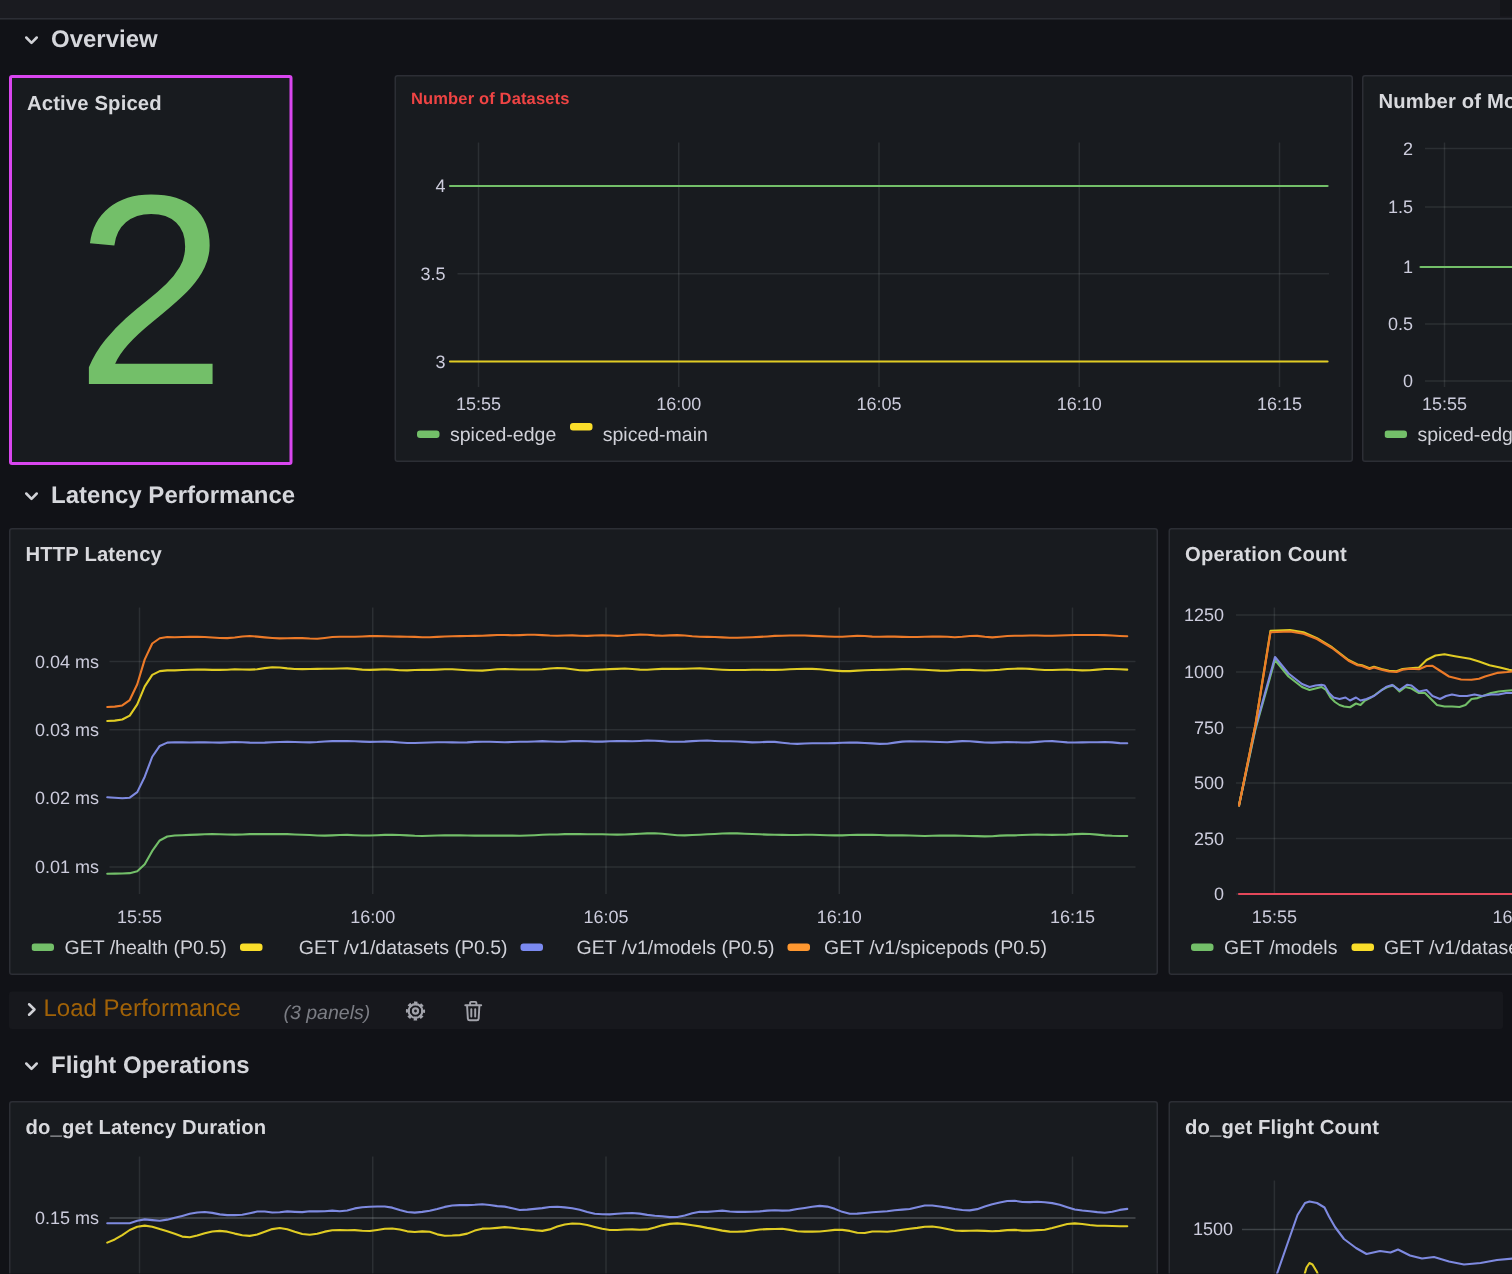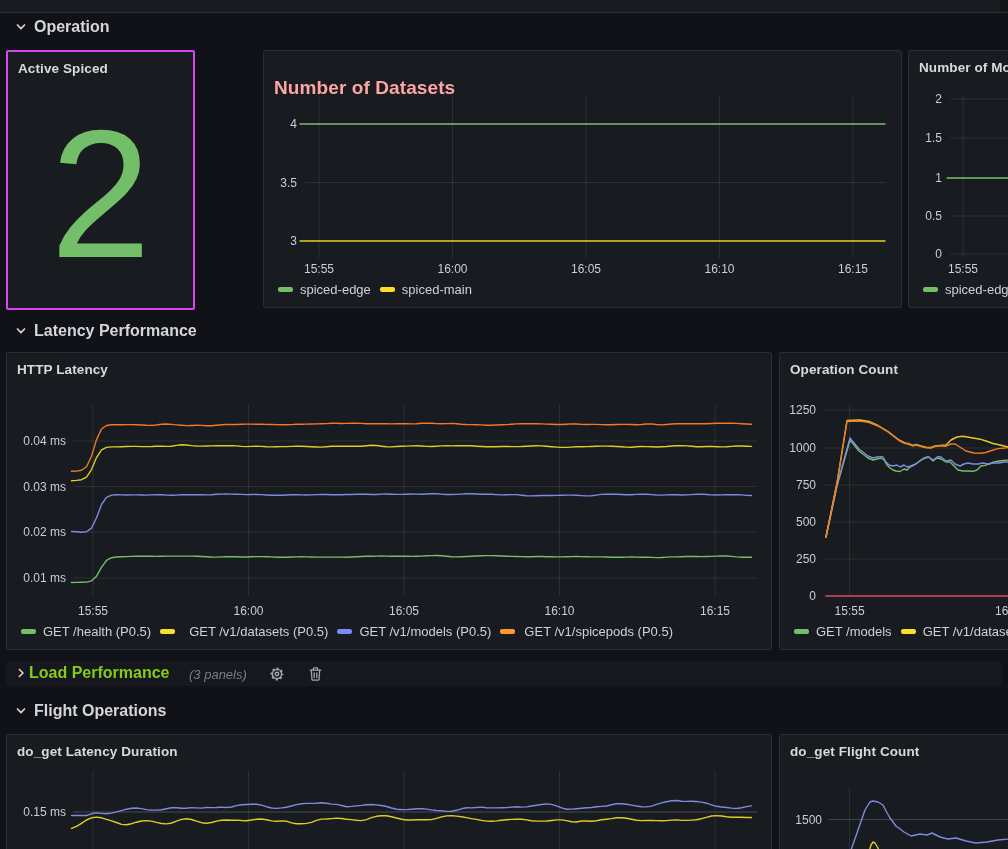--- a/index.html
+++ b/index.html
@@ -1,27 +1,27 @@
 <!DOCTYPE html>
 <html><head><meta charset="utf-8"><style>html,body{margin:0;padding:0}body{width:1008px;height:849px;background:#111217;overflow:hidden;position:relative;font-family:'Liberation Sans',sans-serif;}}</style></head><body>
 <div style="position:absolute;left:0;top:0;width:1008px;height:12px;background:#1a1b20;border-bottom:1px solid #2c2e35"></div>
 <div style="position:absolute;left:1000px;top:0;width:8px;height:11px;background:#141519"></div>
 <svg style="position:absolute;left:15px;top:21px" width="12" height="12">
     <polyline points="2.5,4 6,7.6 9.5,4" fill="none" stroke="#d0d1d6" stroke-width="1.7" stroke-linecap="round" stroke-linejoin="round"></polyline>
   </svg>
-<div style="position:absolute;left:34px;top:18px;font-size:16px;font-weight:bold;color:#d5d6db">Operation</div>
+<div style="position:absolute;left:34px;top:18px;font-size:16px;font-weight:bold;color:#d5d6db">Overview</div>
 <svg style="position:absolute;left:15px;top:325px" width="12" height="12">
     <polyline points="2.5,4 6,7.6 9.5,4" fill="none" stroke="#d0d1d6" stroke-width="1.7" stroke-linecap="round" stroke-linejoin="round"></polyline>
   </svg>
 <div style="position:absolute;left:34px;top:322px;font-size:16px;font-weight:bold;color:#d5d6db">Latency Performance</div>
 <div style="position:absolute;left:6px;top:661px;width:996px;height:25px;background:#17181d;border-radius:2px"></div>
 <svg style="position:absolute;left:15px;top:667px" width="12" height="12">
     <polyline points="4.4,2.5 8,6 4.4,9.5" fill="none" stroke="#d0d1d6" stroke-width="1.7" stroke-linecap="round" stroke-linejoin="round"></polyline>
   </svg>
-<div style="position:absolute;left:29px;top:664px;font-size:16px;font-weight:bold;color:#84cc16">Load Performance</div>
+<div style="position:absolute;left:29px;top:664px;font-size:16px;font-weight:normal;color:#a16207">Load Performance</div>
 <div style="position:absolute;left:189px;top:667px;font-size:13px;font-style:italic;color:#7b7d84">(3 panels)</div>
 <svg style="position:absolute;left:269px;top:666px" width="16" height="16" viewBox="0 0 16 16">
     <circle cx="8" cy="8" r="5.1" fill="none" stroke="#a2a3ab" stroke-width="2.6" stroke-dasharray="2.05 1.95" stroke-dashoffset="1"></circle>
     <circle cx="8" cy="8" r="4.6" fill="none" stroke="#a2a3ab" stroke-width="1.4"></circle>
     <circle cx="8" cy="8" r="1.7" fill="none" stroke="#a2a3ab" stroke-width="1.5"></circle>
   </svg>
 <svg style="position:absolute;left:308px;top:666px" width="15" height="16" viewBox="0 0 15 16">
     <g fill="none" stroke="#a2a3ab" stroke-width="1.3" stroke-linecap="round">
       <path d="M2.2 4.2 H12.8"></path>
       <path d="M5.4 4 V2.6 a0.7 0.7 0 0 1 0.7 -0.7 h2.8 a0.7 0.7 0 0 1 0.7 0.7 V4"></path>
@@ -33,21 +33,21 @@
     <polyline points="2.5,4 6,7.6 9.5,4" fill="none" stroke="#d0d1d6" stroke-width="1.7" stroke-linecap="round" stroke-linejoin="round"></polyline>
   </svg>
 <div style="position:absolute;left:34px;top:702px;font-size:16px;font-weight:bold;color:#d5d6db">Flight Operations</div>
 <div style="position:absolute;left:6px;top:50px;width:185px;height:256px;background:#181b1f;border:2px solid #d946ef;border-radius:2px;overflow:hidden">
     <div style="position:absolute;left:10px;top:9px;font-size:13.5px;font-weight:bold;color:#d8d9dd;letter-spacing:0.1px">Active Spiced</div>
     <div style="position:absolute;left:0;top:30px;right:0;bottom:2px;display:flex;align-items:center;justify-content:center;">
       <span style="font-size:181px;font-weight:500;color:#73BF69;line-height:1">2</span>
     </div>
   </div>
 <div style="position:absolute;left:263px;top:50px;width:637px;height:256px;background:#181b1f;border:1px solid #2c2e35;border-radius:2px;overflow:hidden">
-    <div style="position:absolute;left:10px;top:26px;font-size:19px;font-weight:bold;color:#fca5a5;letter-spacing:0.1px">Number of Datasets</div>
+    <div style="position:absolute;left:10px;top:9px;font-size:11px;font-weight:bold;color:#ef4444;letter-spacing:0.1px">Number of Datasets</div>
     <svg style="position:absolute;left:0;top:0" width="637" height="256">
       <line x1="41" y1="73" x2="622" y2="73" stroke="rgba(240,250,255,0.09)" stroke-width="1"></line>
       <text x="33" y="77" text-anchor="end" font-size="12" fill="#ccccdc" font-family="Liberation Sans, sans-serif">4</text>
       <line x1="41" y1="131.5" x2="622" y2="131.5" stroke="rgba(240,250,255,0.09)" stroke-width="1"></line>
       <text x="33" y="135.5" text-anchor="end" font-size="12" fill="#ccccdc" font-family="Liberation Sans, sans-serif">3.5</text>
       <line x1="41" y1="190" x2="622" y2="190" stroke="rgba(240,250,255,0.09)" stroke-width="1"></line>
       <text x="33" y="194" text-anchor="end" font-size="12" fill="#ccccdc" font-family="Liberation Sans, sans-serif">3</text>
       <line x1="55" y1="44" x2="55" y2="207" stroke="rgba(240,250,255,0.09)" stroke-width="1"></line>
       <text x="55" y="222" text-anchor="middle" font-size="12" fill="#ccccdc" font-family="Liberation Sans, sans-serif">15:55</text>
       <line x1="188.5" y1="44" x2="188.5" y2="207" stroke="rgba(240,250,255,0.09)" stroke-width="1"></line>
@@ -59,21 +59,21 @@
       <line x1="589" y1="44" x2="589" y2="207" stroke="rgba(240,250,255,0.09)" stroke-width="1"></line>
       <text x="589" y="222" text-anchor="middle" font-size="12" fill="#ccccdc" font-family="Liberation Sans, sans-serif">16:15</text>
       <polyline points="36.0,73.0 621.0,73.0" fill="none" stroke="#73BF69" stroke-width="1.4" stroke-linejoin="round" stroke-linecap="round"></polyline>
       <polyline points="36.0,190.0 621.0,190.0" fill="none" stroke="#e0cc24" stroke-width="1.4" stroke-linejoin="round" stroke-linecap="round"></polyline>
     </svg>
     <div style="position:absolute;left:14px;right:4px;bottom:10px;display:flex;gap:9px;font-size:13px;color:#d0d1d8;align-items:center;overflow:hidden">
       <span style="display:flex;align-items:center;gap:7px;white-space:nowrap">
         <span style="width:15px;height:4.5px;border-radius:2px;background:#73BF69;display:inline-block"></span>
         <span>spiced-edge</span>
       </span>
-      <span style="display:flex;align-items:center;gap:7px;white-space:nowrap">
+      <span style="display:flex;gap:7px;white-space:nowrap">
         <span style="width:15px;height:4.5px;border-radius:2px;background:#FADE2A;display:inline-block"></span>
         <span>spiced-main</span>
       </span>
     </div>
   </div>
 <div style="position:absolute;left:908px;top:50px;width:240px;height:256px;background:#181b1f;border:1px solid #2c2e35;border-radius:2px;overflow:hidden">
     <div style="position:absolute;left:10px;top:9px;font-size:13.5px;font-weight:bold;color:#d8d9dd;letter-spacing:0.1px">Number of Models</div>
     <svg style="position:absolute;left:0;top:0" width="240" height="256">
       <line x1="41" y1="48" x2="240" y2="48" stroke="rgba(240,250,255,0.09)" stroke-width="1"></line>
       <text x="33" y="52" text-anchor="end" font-size="12" fill="#ccccdc" font-family="Liberation Sans, sans-serif">2</text>
@@ -120,25 +120,25 @@
       <polyline points="64.5,229.5 69.5,229.4 74.5,229.3 79.5,229.1 84.5,227.9 89.5,223.2 94.5,214.3 99.5,207.3 104.5,204.7 109.5,204.0 114.5,203.8 119.5,203.6 124.5,203.4 129.5,203.2 134.5,203.1 139.5,203.2 144.5,203.3 149.5,203.4 154.5,203.3 159.5,203.1 164.5,203.1 169.5,203.1 174.5,203.1 179.5,203.1 184.5,203.1 189.5,203.3 194.5,203.5 199.5,203.7 204.5,204.0 209.5,204.1 214.5,203.9 219.5,203.7 224.5,203.6 229.5,203.8 234.5,204.0 239.5,204.0 244.5,203.8 249.5,203.6 254.5,203.6 259.5,203.7 264.5,203.9 269.5,204.2 274.5,204.3 279.5,204.2 284.5,204.0 289.5,203.9 294.5,203.8 299.5,203.9 304.5,204.0 309.5,204.1 314.5,204.1 319.5,204.1 324.5,204.1 329.5,204.1 334.5,204.1 339.5,204.2 344.5,204.0 349.5,203.8 354.5,203.5 359.5,203.3 364.5,203.3 369.5,203.1 374.5,203.0 379.5,203.1 384.5,203.2 389.5,203.2 394.5,203.2 399.5,203.3 404.5,203.4 409.5,203.3 414.5,203.1 419.5,202.8 424.5,202.6 429.5,202.5 434.5,202.8 439.5,203.3 444.5,203.8 449.5,203.9 454.5,203.7 459.5,203.5 464.5,203.2 469.5,203.0 474.5,202.7 479.5,202.6 484.5,202.6 489.5,202.8 494.5,203.0 499.5,203.2 504.5,203.4 509.5,203.5 514.5,203.6 519.5,203.7 524.5,203.7 529.5,203.5 534.5,203.5 539.5,203.7 544.5,203.8 549.5,203.9 554.5,203.9 559.5,203.7 564.5,203.6 569.5,203.5 574.5,203.6 579.5,203.7 584.5,203.9 589.5,203.9 594.5,203.9 599.5,204.0 604.5,204.2 609.5,204.3 614.5,204.2 619.5,204.1 624.5,204.0 629.5,204.1 634.5,204.2 639.5,204.3 644.5,204.4 649.5,204.6 654.5,204.5 659.5,204.1 664.5,203.9 669.5,203.9 674.5,203.7 679.5,203.5 684.5,203.4 689.5,203.5 694.5,203.6 699.5,203.5 704.5,203.4 709.5,203.1 714.5,202.9 719.5,203.0 724.5,203.4 729.5,203.9 734.5,204.2 739.5,204.3 744.5,204.3" fill="none" stroke="#73BF69" stroke-width="1.4" stroke-linejoin="round" stroke-linecap="round"></polyline>
       <polyline points="64.5,127.7 69.5,127.4 74.5,126.7 79.5,124.1 84.5,116.6 89.5,104.6 94.5,96.9 99.5,94.4 104.5,93.9 109.5,93.9 114.5,93.7 119.5,93.5 124.5,93.4 129.5,93.4 134.5,93.6 139.5,93.6 144.5,93.5 149.5,93.2 154.5,93.3 159.5,93.4 164.5,93.2 169.5,92.4 174.5,91.8 179.5,92.0 184.5,92.6 189.5,93.0 194.5,93.1 199.5,93.0 204.5,92.9 209.5,92.8 214.5,92.8 219.5,92.7 224.5,92.6 229.5,92.9 234.5,93.4 239.5,93.6 244.5,93.4 249.5,93.2 254.5,93.4 259.5,93.8 264.5,93.9 269.5,93.7 274.5,93.6 279.5,93.6 284.5,93.4 289.5,93.2 294.5,93.2 299.5,93.5 304.5,93.8 309.5,94.0 314.5,94.1 319.5,93.7 324.5,93.2 329.5,93.1 334.5,93.2 339.5,93.3 344.5,93.3 349.5,93.3 354.5,93.2 359.5,92.7 364.5,92.3 369.5,92.5 374.5,93.2 379.5,93.8 384.5,93.9 389.5,93.5 394.5,93.3 399.5,93.1 404.5,92.9 409.5,92.7 414.5,93.0 419.5,93.4 424.5,93.5 429.5,93.2 434.5,92.9 439.5,92.8 444.5,92.9 449.5,92.8 454.5,92.7 459.5,92.6 464.5,92.8 469.5,93.2 474.5,93.5 479.5,93.7 484.5,93.7 489.5,93.7 494.5,93.5 499.5,93.5 504.5,93.6 509.5,93.6 514.5,93.5 519.5,93.2 524.5,93.0 529.5,92.8 534.5,92.9 539.5,93.2 544.5,93.7 549.5,94.1 554.5,94.4 559.5,94.4 564.5,94.1 569.5,93.8 574.5,93.7 579.5,93.6 584.5,93.5 589.5,93.3 594.5,93.1 599.5,93.1 604.5,93.3 609.5,93.5 614.5,93.8 619.5,94.1 624.5,94.2 629.5,93.8 634.5,93.5 639.5,93.6 644.5,93.8 649.5,94.0 654.5,93.8 659.5,93.5 664.5,93.0 669.5,92.8 674.5,92.7 679.5,92.9 684.5,93.3 689.5,93.7 694.5,93.7 699.5,93.5 704.5,93.4 709.5,93.7 714.5,93.9 719.5,93.8 724.5,93.4 729.5,93.0 734.5,93.0 739.5,93.2 744.5,93.4" fill="none" stroke="#e0cc24" stroke-width="1.4" stroke-linejoin="round" stroke-linecap="round"></polyline>
       <polyline points="64.5,178.5 69.5,178.8 74.5,179.2 79.5,178.8 84.5,175.1 89.5,164.8 94.5,151.5 99.5,144.3 104.5,142.1 109.5,141.8 114.5,141.9 119.5,142.0 124.5,141.9 129.5,141.9 134.5,142.0 139.5,142.1 144.5,141.9 149.5,141.7 154.5,141.8 159.5,142.1 164.5,142.2 169.5,142.1 174.5,141.8 179.5,141.7 184.5,141.6 189.5,141.7 194.5,141.8 199.5,141.9 204.5,141.7 209.5,141.3 214.5,141.1 219.5,141.0 224.5,141.1 229.5,141.2 234.5,141.4 239.5,141.6 244.5,141.5 249.5,141.4 254.5,141.6 259.5,142.0 264.5,142.3 269.5,142.3 274.5,142.2 279.5,142.0 284.5,141.8 289.5,141.8 294.5,141.9 299.5,142.0 304.5,141.9 309.5,141.6 314.5,141.5 319.5,141.5 324.5,141.7 329.5,141.8 334.5,141.7 339.5,141.5 344.5,141.5 349.5,141.3 354.5,141.1 359.5,141.3 364.5,141.5 369.5,141.5 374.5,141.1 379.5,141.0 384.5,141.2 389.5,141.4 394.5,141.4 399.5,141.2 404.5,141.0 409.5,141.1 414.5,141.2 419.5,141.0 424.5,140.7 429.5,140.8 434.5,141.1 439.5,141.5 444.5,141.5 449.5,141.4 454.5,141.1 459.5,140.8 464.5,140.7 469.5,141.0 474.5,141.2 479.5,141.2 484.5,141.3 489.5,141.6 494.5,141.9 499.5,141.8 504.5,141.6 509.5,141.6 514.5,142.2 519.5,142.7 524.5,142.9 529.5,142.7 534.5,142.5 539.5,142.5 544.5,142.5 549.5,142.4 554.5,142.2 559.5,142.1 564.5,142.1 569.5,142.3 574.5,142.6 579.5,142.9 584.5,142.8 589.5,142.1 594.5,141.4 599.5,141.2 604.5,141.3 609.5,141.3 614.5,141.5 619.5,141.7 624.5,141.8 629.5,141.4 634.5,141.1 639.5,141.2 644.5,141.6 649.5,142.0 654.5,142.1 659.5,141.9 664.5,141.7 669.5,141.8 674.5,142.0 679.5,141.9 684.5,141.6 689.5,141.2 694.5,141.1 699.5,141.5 704.5,141.9 709.5,142.0 714.5,141.9 719.5,141.8 724.5,141.8 729.5,141.7 734.5,141.9 739.5,142.4 744.5,142.5" fill="none" stroke="#7e8ae0" stroke-width="1.4" stroke-linejoin="round" stroke-linecap="round"></polyline>
       <polyline points="64.5,118.3 69.5,118.1 74.5,117.3 79.5,113.7 84.5,103.2 89.5,86.6 94.5,76.0 99.5,72.5 104.5,71.7 109.5,71.8 114.5,71.7 119.5,71.6 124.5,71.6 129.5,71.7 134.5,72.0 139.5,72.3 144.5,72.4 149.5,72.0 154.5,71.3 159.5,71.0 164.5,71.4 169.5,71.9 174.5,72.3 179.5,72.6 184.5,72.5 189.5,72.3 194.5,72.4 199.5,72.7 204.5,72.8 209.5,72.3 214.5,71.7 219.5,71.5 224.5,71.5 229.5,71.5 234.5,71.3 239.5,71.1 244.5,71.1 249.5,71.2 254.5,71.3 259.5,71.4 264.5,71.5 269.5,71.6 274.5,71.8 279.5,71.8 284.5,71.6 289.5,71.3 294.5,71.2 299.5,71.1 304.5,71.0 309.5,70.9 314.5,70.8 319.5,70.6 324.5,70.3 329.5,70.3 334.5,70.5 339.5,70.4 344.5,70.2 349.5,70.2 354.5,70.4 359.5,70.7 364.5,70.8 369.5,70.7 374.5,70.6 379.5,70.8 384.5,70.9 389.5,70.7 394.5,70.6 399.5,70.7 404.5,70.9 409.5,70.7 414.5,70.3 419.5,70.1 424.5,70.2 429.5,70.6 434.5,70.8 439.5,70.6 444.5,70.4 449.5,70.7 454.5,71.2 459.5,71.5 464.5,71.6 469.5,71.7 474.5,71.9 479.5,72.2 484.5,72.2 489.5,72.0 494.5,71.8 499.5,71.6 504.5,71.3 509.5,70.9 514.5,70.8 519.5,70.7 524.5,70.7 529.5,70.7 534.5,70.9 539.5,71.1 544.5,71.3 549.5,71.5 554.5,71.5 559.5,71.2 564.5,70.9 569.5,71.0 574.5,71.4 579.5,71.5 584.5,71.4 589.5,71.4 594.5,71.6 599.5,71.7 604.5,71.7 609.5,71.5 614.5,71.4 619.5,71.4 624.5,71.5 629.5,71.8 634.5,71.5 639.5,71.0 644.5,70.9 649.5,71.5 654.5,71.9 659.5,71.5 664.5,71.0 669.5,70.8 674.5,70.8 679.5,70.7 684.5,70.7 689.5,70.8 694.5,70.8 699.5,70.7 704.5,70.5 709.5,70.3 714.5,70.3 719.5,70.3 724.5,70.3 729.5,70.4 734.5,70.7 739.5,71.0 744.5,71.2" fill="none" stroke="#ec7a28" stroke-width="1.4" stroke-linejoin="round" stroke-linecap="round"></polyline>
     </svg>
     <div style="position:absolute;left:14px;right:4px;bottom:10px;display:flex;gap:9px;font-size:13px;color:#d0d1d8;align-items:flex-start;overflow:hidden">
       <span style="display:flex;align-items:center;gap:7px;white-space:nowrap">
         <span style="width:15px;height:4.5px;border-radius:2px;background:#73BF69;display:inline-block"></span>
         <span>GET /health (P0.5)</span>
       </span>
-      <span style="display:flex;align-items:center;gap:14px;white-space:nowrap">
+      <span style="display:flex;align-items:center;gap:24px;white-space:nowrap">
         <span style="width:15px;height:4.5px;border-radius:2px;background:#FADE2A;display:inline-block"></span>
         <span>GET /v1/datasets (P0.5)</span>
       </span>
-      <span style="display:flex;align-items:center;gap:7px;white-space:nowrap">
+      <span style="display:flex;align-items:center;gap:22px;white-space:nowrap">
         <span style="width:15px;height:4.5px;border-radius:2px;background:#7B8AF0;display:inline-block"></span>
         <span>GET /v1/models (P0.5)</span>
       </span>
       <span style="display:flex;align-items:center;gap:9px;white-space:nowrap">
         <span style="width:15px;height:4.5px;border-radius:2px;background:#FF9830;display:inline-block"></span>
         <span>GET /v1/spicepods (P0.5)</span>
       </span>
     </div>
   </div>
 <div style="position:absolute;left:779px;top:352px;width:240px;height:296px;background:#181b1f;border:1px solid #2c2e35;border-radius:2px;overflow:hidden">

